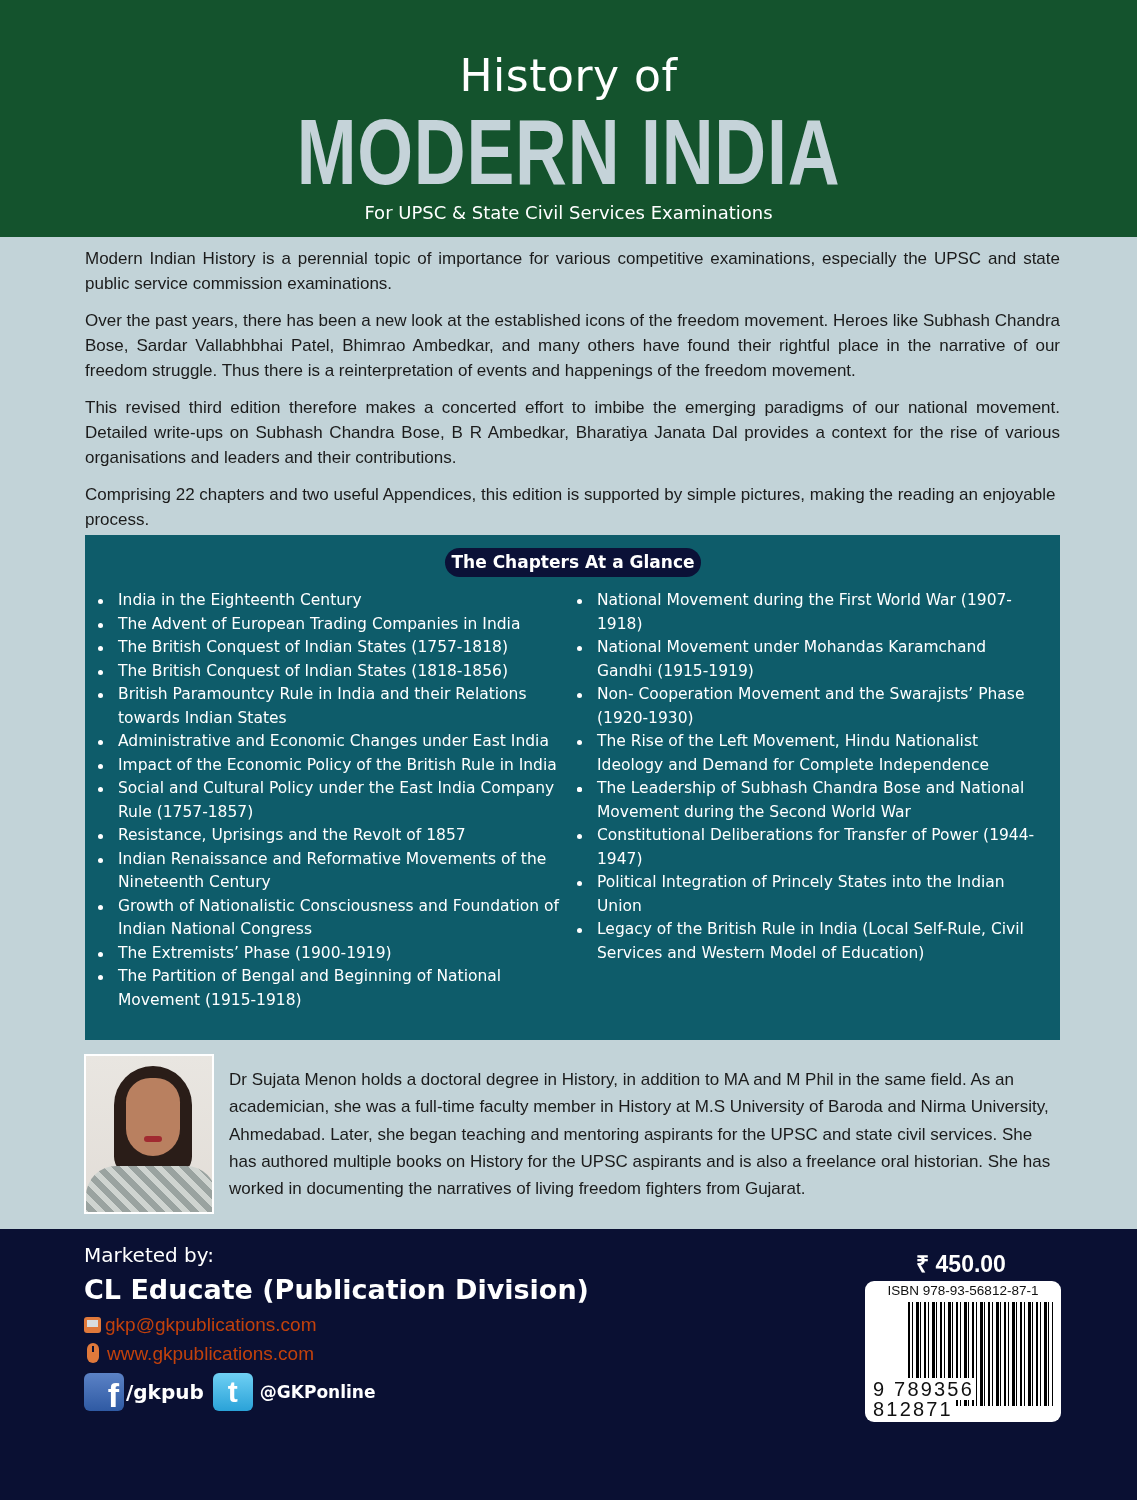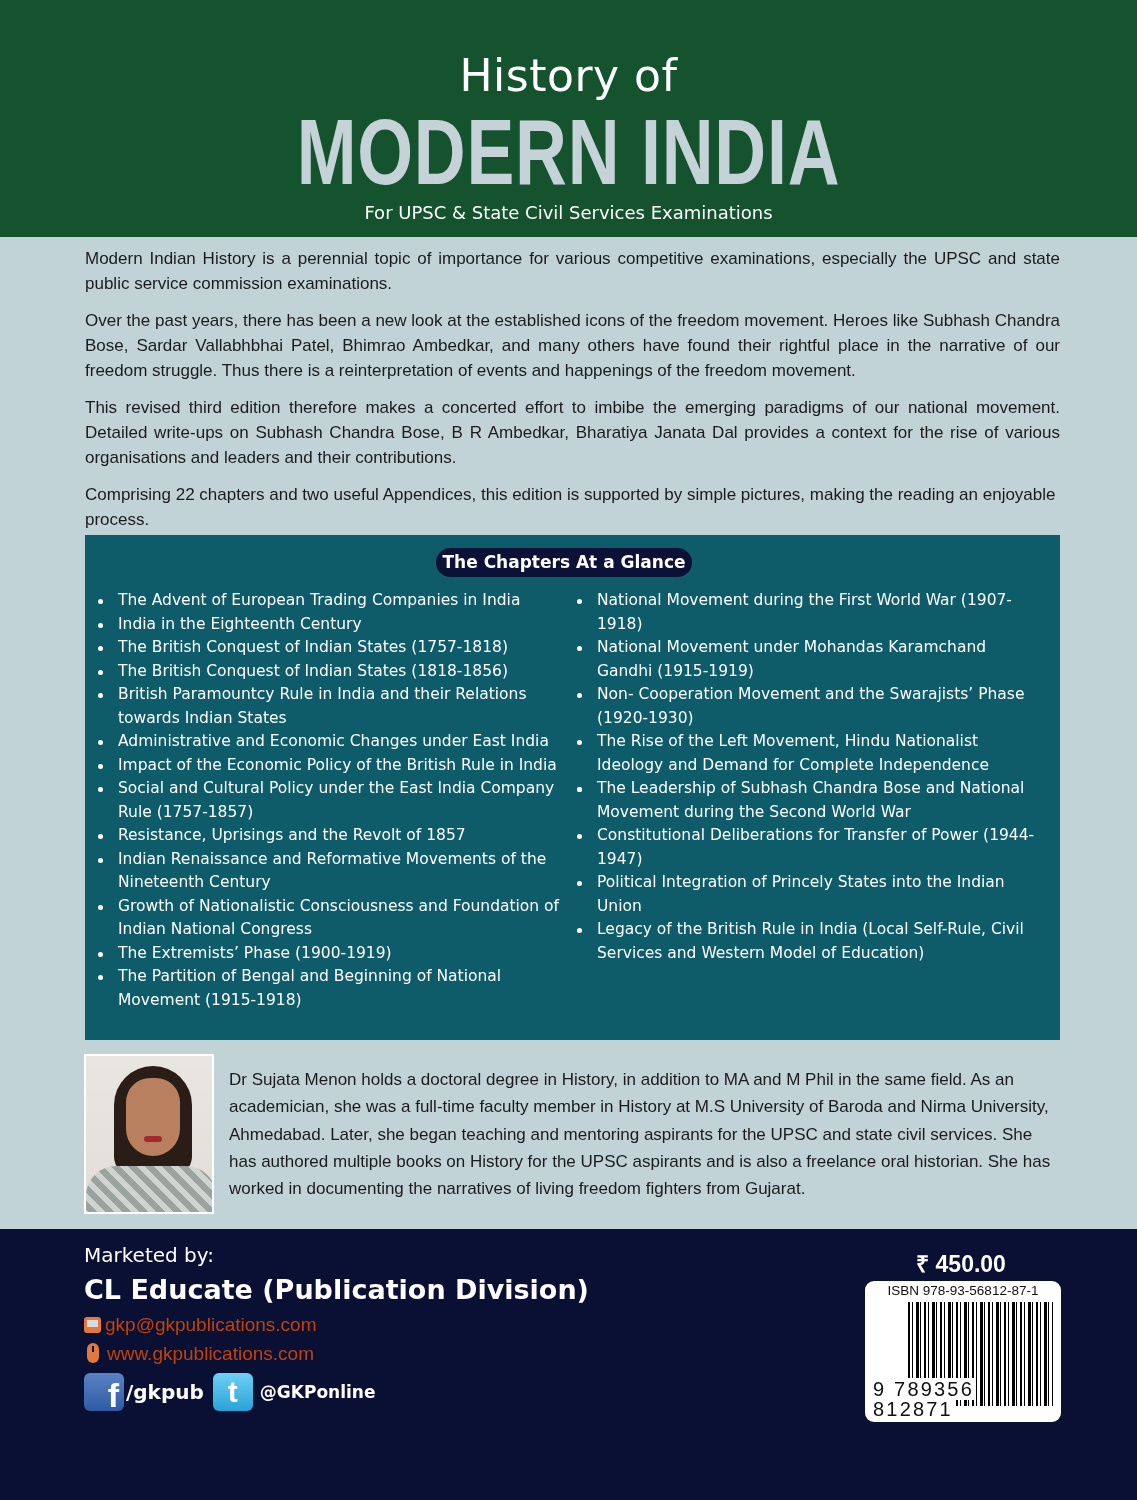--- a/index.html
+++ b/index.html
@@ -10,21 +10,21 @@
     .header .h-of { position: absolute; left: 0; width: 100%; top: 54px; font-family: "DejaVu Sans", sans-serif; font-size: 44px; color: #ffffff; letter-spacing: 0.5px; line-height: 1; }
     .header .h-main { position: absolute; left: 0; width: 100%; top: 106px; font-family: "Liberation Sans Narrow", "Liberation Sans", sans-serif; font-weight: bold; font-size: 92px; color: #c5d3d9; line-height: 1; transform: scaleX(0.78); transform-origin: center; letter-spacing: 1px; }
     .header .h-sub { position: absolute; left: 0; width: 100%; top: 204px; font-family: "DejaVu Sans", sans-serif; font-size: 18px; color: #ffffff; line-height: 1; }
 
     .body-area { position: absolute; left: 0; top: 237px; width: 1137px; height: 992px; background: #c2d3d8; }
     .intro { position: absolute; left: 85px; top: 246px; width: 975px; font-family: "Liberation Sans Narrow", "Liberation Sans", sans-serif; font-size: 17px; color: #1b1b1b; line-height: 25px; text-align: justify; }
     .intro p { margin-bottom: 12px; }
     .intro p.last { text-align: left; }
 
     .chapters { position: absolute; left: 85px; top: 535px; width: 975px; height: 505px; background: #0e5c6a; }
-    .chapters-title { position: absolute; left: 436px; top: 548px; width: 256px; height: 29px; background: #0b1137; border-radius: 15px; color: #ffffff; font-family: "DejaVu Sans", sans-serif; font-weight: bold; font-size: 17px; text-align: center; line-height: 29px; }
+    .chapters-title { position: absolute; left: 445px; top: 548px; width: 256px; height: 29px; background: #0b1137; border-radius: 15px; color: #ffffff; font-family: "DejaVu Sans", sans-serif; font-weight: bold; font-size: 17px; text-align: center; line-height: 29px; }
     .col { position: absolute; top: 589px; list-style: none; font-family: "DejaVu Sans", sans-serif; font-size: 15.5px; color: #ffffff; line-height: 23.5px; }
     .col.left { left: 96px; width: 472px; }
     .col.right { left: 575px; width: 470px; }
     .col li { position: relative; padding-left: 22px; }
     .col li .bullet { position: absolute; left: 2px; top: 10px; width: 5px; height: 5px; border-radius: 50%; background: #ffffff; }
 
     .author-photo { position: absolute; left: 84px; top: 1054px; width: 130px; height: 160px; border: 2px solid #ffffff; background: linear-gradient(180deg, #e9e6e1 0%, #e2ddd7 100%); overflow: hidden; }
     .author-photo .hair { position: absolute; left: 28px; top: 10px; width: 78px; height: 110px; background: #2a1d18; border-radius: 40px 40px 20px 20px; }
     .author-photo .face { position: absolute; left: 40px; top: 22px; width: 54px; height: 78px; background: #b98060; border-radius: 27px 27px 30px 30px; }
     .author-photo .lips { position: absolute; left: 58px; top: 80px; width: 18px; height: 6px; background: #a12a30; border-radius: 4px; }
@@ -69,22 +69,22 @@
   <p>Modern Indian History is a perennial topic of importance for various competitive examinations, especially the UPSC and state public service commission examinations.</p>
   <p>Over the past years, there has been a new look at the established icons of the freedom movement. Heroes like Subhash Chandra Bose, Sardar Vallabhbhai Patel, Bhimrao Ambedkar, and many others have found their rightful place in the narrative of our freedom struggle. Thus there is a reinterpretation of events and happenings of the freedom movement.</p>
   <p>This revised third edition therefore makes a concerted effort to imbibe the emerging paradigms of our national movement. Detailed write-ups on Subhash Chandra Bose, B R Ambedkar, Bharatiya Janata Dal provides a context for the rise of various organisations and leaders and their contributions.</p>
   <p class="last">Comprising 22 chapters and two useful Appendices, this edition is supported by simple pictures, making the reading an enjoyable process.</p>
 </div>
 
 <div class="chapters"></div>
 <div class="chapters-title">The Chapters At a Glance</div>
 
 <ul class="col left">
+  <li><span class="bullet"></span><span>India in the Eighteenth Century</span></li>
   <li><span class="bullet"></span><span>The Advent of European Trading Companies in India</span></li>
-  <li><span class="bullet"></span><span>India in the Eighteenth Century</span></li>
   <li><span class="bullet"></span><span>The British Conquest of Indian States (1757-1818)</span></li>
   <li><span class="bullet"></span><span>The British Conquest of Indian States (1818-1856)</span></li>
   <li><span class="bullet"></span><span>British Paramountcy Rule in India and their Relations towards Indian States</span></li>
   <li><span class="bullet"></span><span>Administrative and Economic Changes under East India</span></li>
   <li><span class="bullet"></span><span>Impact of the Economic Policy of the British Rule in India</span></li>
   <li><span class="bullet"></span><span>Social and Cultural Policy under the East India Company Rule (1757-1857)</span></li>
   <li><span class="bullet"></span><span>Resistance, Uprisings and the Revolt of 1857</span></li>
   <li><span class="bullet"></span><span>Indian Renaissance and Reformative Movements of the Nineteenth Century</span></li>
   <li><span class="bullet"></span><span>Growth of Nationalistic Consciousness and Foundation of Indian National Congress</span></li>
   <li><span class="bullet"></span><span>The Extremists’ Phase (1900-1919)</span></li>

